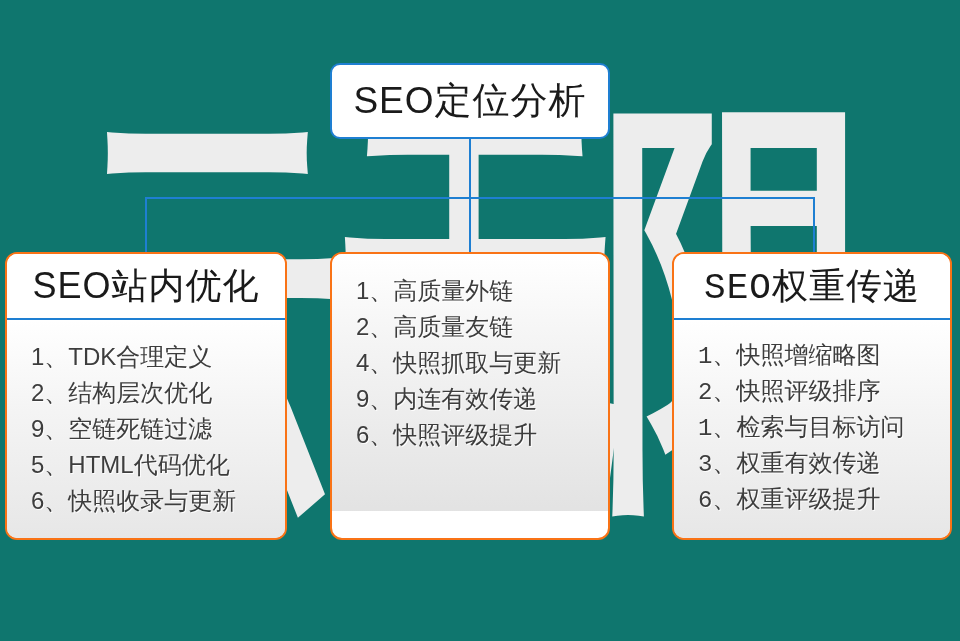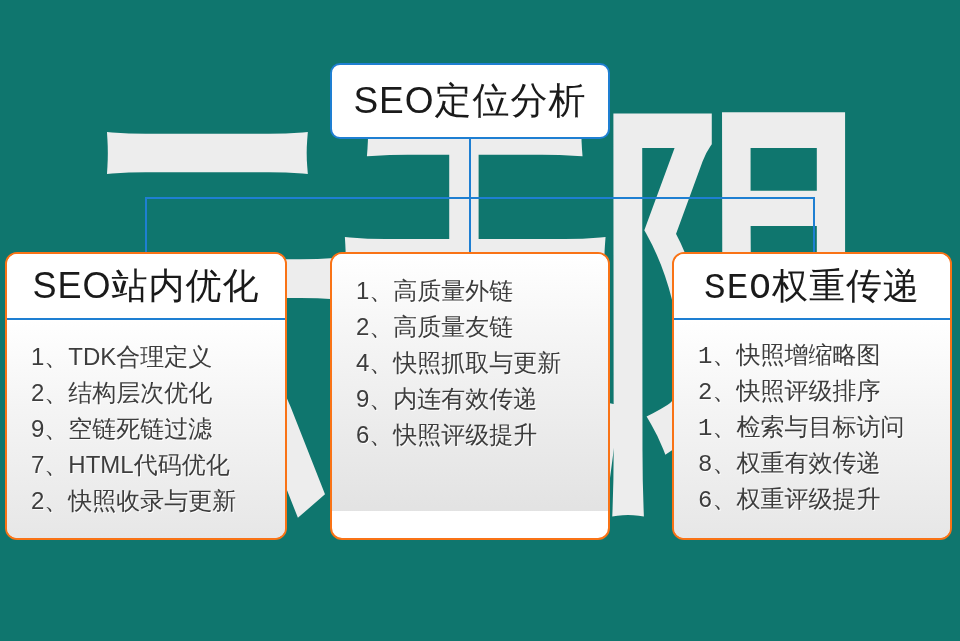--- a/index.html
+++ b/index.html
@@ -122,22 +122,22 @@
   </div>
 
   <div class="col-box" id="col-0">
     <div class="col-header">
       <div class="title">SEO站内优化</div>
     </div>
     <div class="col-list">
       <div class="list-item">1、TDK合理定义</div>
       <div class="list-item">2、结构层次优化</div>
       <div class="list-item">9、空链死链过滤</div>
-      <div class="list-item">7、HTML代码优化</div>
-      <div class="list-item">2、快照收录与更新</div>
+      <div class="list-item">5、HTML代码优化</div>
+      <div class="list-item">6、快照收录与更新</div>
     </div>
   </div>
 
   <div class="col-box" id="col-1">
     <div class="col-list">
       <div class="list-item">1、高质量外链</div>
       <div class="list-item">2、高质量友链</div>
       <div class="list-item">4、快照抓取与更新</div>
       <div class="list-item">9、内连有效传递</div>
       <div class="list-item">6、快照评级提升</div>
@@ -145,18 +145,18 @@
   </div>
 
   <div class="col-box" id="col-2">
     <div class="col-header">
       <div class="title">SEO权重传递</div>
     </div>
     <div class="col-list">
       <div class="list-item">1、快照增缩略图</div>
       <div class="list-item">2、快照评级排序</div>
       <div class="list-item">1、检索与目标访问</div>
-      <div class="list-item">8、权重有效传递</div>
+      <div class="list-item">3、权重有效传递</div>
       <div class="list-item">6、权重评级提升</div>
     </div>
   </div>
 
 </div>
 
 </body></html>

